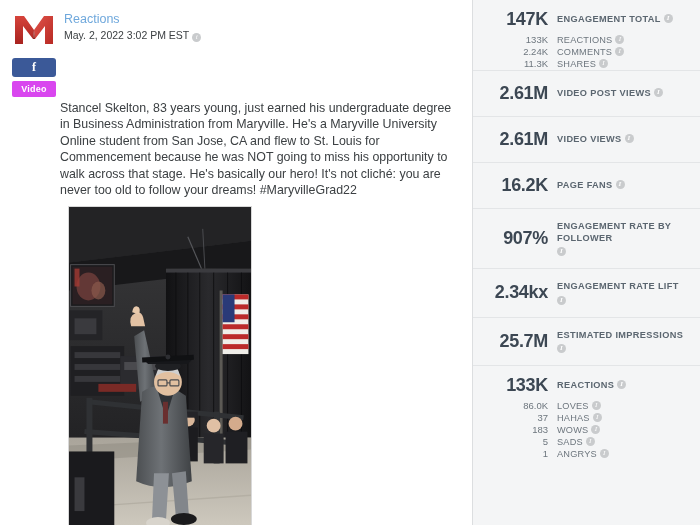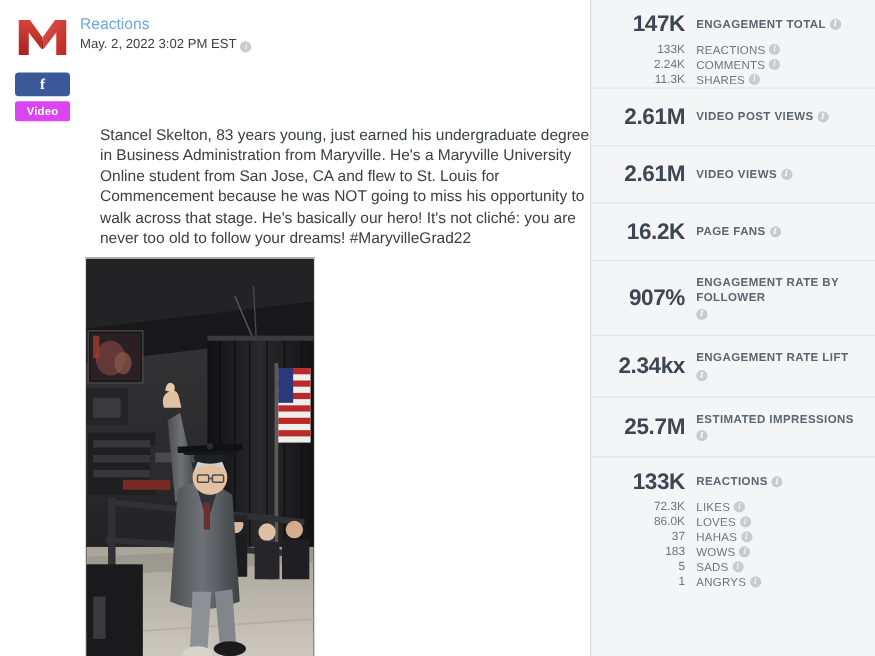--- a/index.html
+++ b/index.html
@@ -87,21 +87,21 @@
     position: absolute;
     left: 0; right: 0; top: -1px;
     text-align: center;
     font-size: 7px;
     line-height: 10px;
     color: #ffffff;
     font-family: "Liberation Serif", serif;
     font-style: italic;
   }
   .post-body {
-    margin-left: 72px;
+    margin-left: 52px;
     margin-top: 3px;
     font-size: 12.4px;
     line-height: 16.4px;
     color: #3c4043;
     width: 398px;
   }
   .media-wrap {
     margin-left: 60px;
     margin-top: 8px;
     width: 184px;
@@ -146,21 +146,21 @@
     white-space: nowrap;
   }
   .metric-label {
     font-size: 9.2px;
     font-weight: bold;
     color: #5b6670;
     letter-spacing: .35px;
     text-transform: uppercase;
     line-height: 11.5px;
     display: flex;
-    align-items: center;
+    align-items: flex-start;
     flex-wrap: wrap;
     gap: 3px;
   }
   .metric-label .lbl-txt { display: inline; }
   .sub-row {
     display: flex;
     align-items: center;
     margin-top: 1px;
   }
   .sub-value {
@@ -454,27 +454,20 @@
       <div class="metric-block">
         <div class="metric-main">
           <div class="metric-value">133K</div>
           <div class="metric-label">
             <span class="lbl-txt">Reactions</span>
             <span class="info-dot"></span>
           </div>
         </div>
         <div class="sub-list">
           <div class="sub-row">
-            <div class="sub-value">72.3K</div>
-            <div class="sub-label">
-              <span>Likes</span>
-              <span class="info-dot"></span>
-            </div>
-          </div>
-          <div class="sub-row">
             <div class="sub-value">86.0K</div>
             <div class="sub-label">
               <span>Loves</span>
               <span class="info-dot"></span>
             </div>
           </div>
           <div class="sub-row">
             <div class="sub-value">37</div>
             <div class="sub-label">
               <span>Hahas</span>

